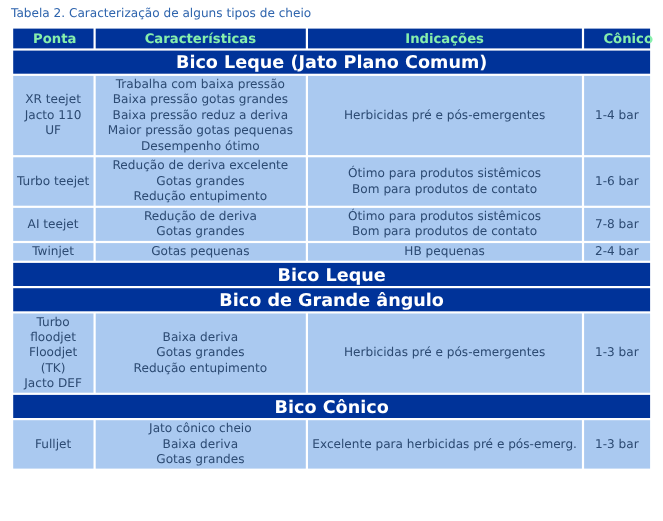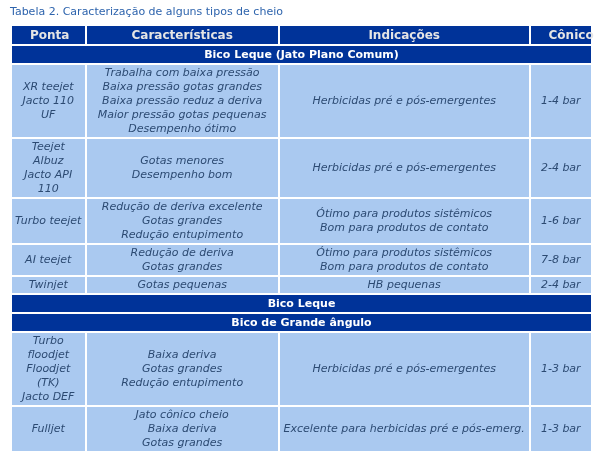--- a/index.html
+++ b/index.html
@@ -26,45 +26,44 @@
     border-spacing: 2px;
     table-layout: fixed;
     width: 583px;
   }
   col.c-ponta   { width: 72px; }
   col.c-carac   { width: 190px; }
   col.c-indic   { width: 247px; }
   col.c-press   { width: 60px; }
   th.hdr {
     background: #003399;
-    color: #e5e5e5;
+    color: #86efac;
     font-size: 12px;
     font-weight: bold;
     text-align: center;
     padding: 1px 18px;
     height: 16px;
   }
   td.section {
     background: #003399;
     color: #ffffff;
-    font-size: 11px;
+    font-size: 16px;
     font-weight: bold;
     text-align: center;
     padding: 1px 2px;
     height: 15px;
   }
   td.cell {
     background: #aac9f0;
     color: #2c4a72;
     font-size: 11px;
     line-height: 14px;
     text-align: center;
     vertical-align: middle;
     padding: 1px 3px;
-    font-style: italic;
   }
 </style>
 </head>
 <body>
 
 <div class="page">
 
   <div class="title">
     <span class="bold">Tabela 2.</span><span> Caracterização de alguns tipos de cheio</span>
   </div>
@@ -88,26 +87,20 @@
         <tr>
           <td class="section" colspan="4">Bico Leque (Jato Plano Comum)</td>
         </tr>
         <tr>
           <td class="cell">XR teejet<br>Jacto 110 UF</td>
           <td class="cell">Trabalha com baixa pressão<br>Baixa pressão gotas grandes<br>Baixa pressão reduz a deriva<br>Maior pressão gotas pequenas<br>Desempenho ótimo</td>
           <td class="cell">Herbicidas pré e pós-emergentes</td>
           <td class="cell">1-4 bar</td>
         </tr>
         <tr>
-          <td class="cell">Teejet<br>Albuz<br>Jacto API 110</td>
-          <td class="cell">Gotas menores<br>Desempenho bom</td>
-          <td class="cell">Herbicidas pré e pós-emergentes</td>
-          <td class="cell">2-4 bar</td>
-        </tr>
-        <tr>
           <td class="cell">Turbo teejet</td>
           <td class="cell">Redução de deriva excelente<br>Gotas grandes<br>Redução entupimento</td>
           <td class="cell">Ótimo para produtos sistêmicos<br>Bom para produtos de contato</td>
           <td class="cell">1-6 bar</td>
         </tr>
         <tr>
           <td class="cell">AI teejet</td>
           <td class="cell">Redução de deriva<br>Gotas grandes</td>
           <td class="cell">Ótimo para produtos sistêmicos<br>Bom para produtos de contato</td>
           <td class="cell">7-8 bar</td>
@@ -124,20 +117,23 @@
         <tr>
           <td class="section" colspan="4">Bico de Grande ângulo</td>
         </tr>
         <tr>
           <td class="cell">Turbo floodjet<br>Floodjet (TK)<br>Jacto DEF</td>
           <td class="cell">Baixa deriva<br>Gotas grandes<br>Redução entupimento</td>
           <td class="cell">Herbicidas pré e pós-emergentes</td>
           <td class="cell">1-3 bar</td>
         </tr>
         <tr>
+          <td class="section" colspan="4">Bico Cônico</td>
+        </tr>
+        <tr>
           <td class="cell">Fulljet</td>
           <td class="cell">Jato cônico cheio<br>Baixa deriva<br>Gotas grandes</td>
           <td class="cell">Excelente para herbicidas pré e pós-emerg.</td>
           <td class="cell">1-3 bar</td>
         </tr>
       </tbody>
   </table>
 
 </div>
 

